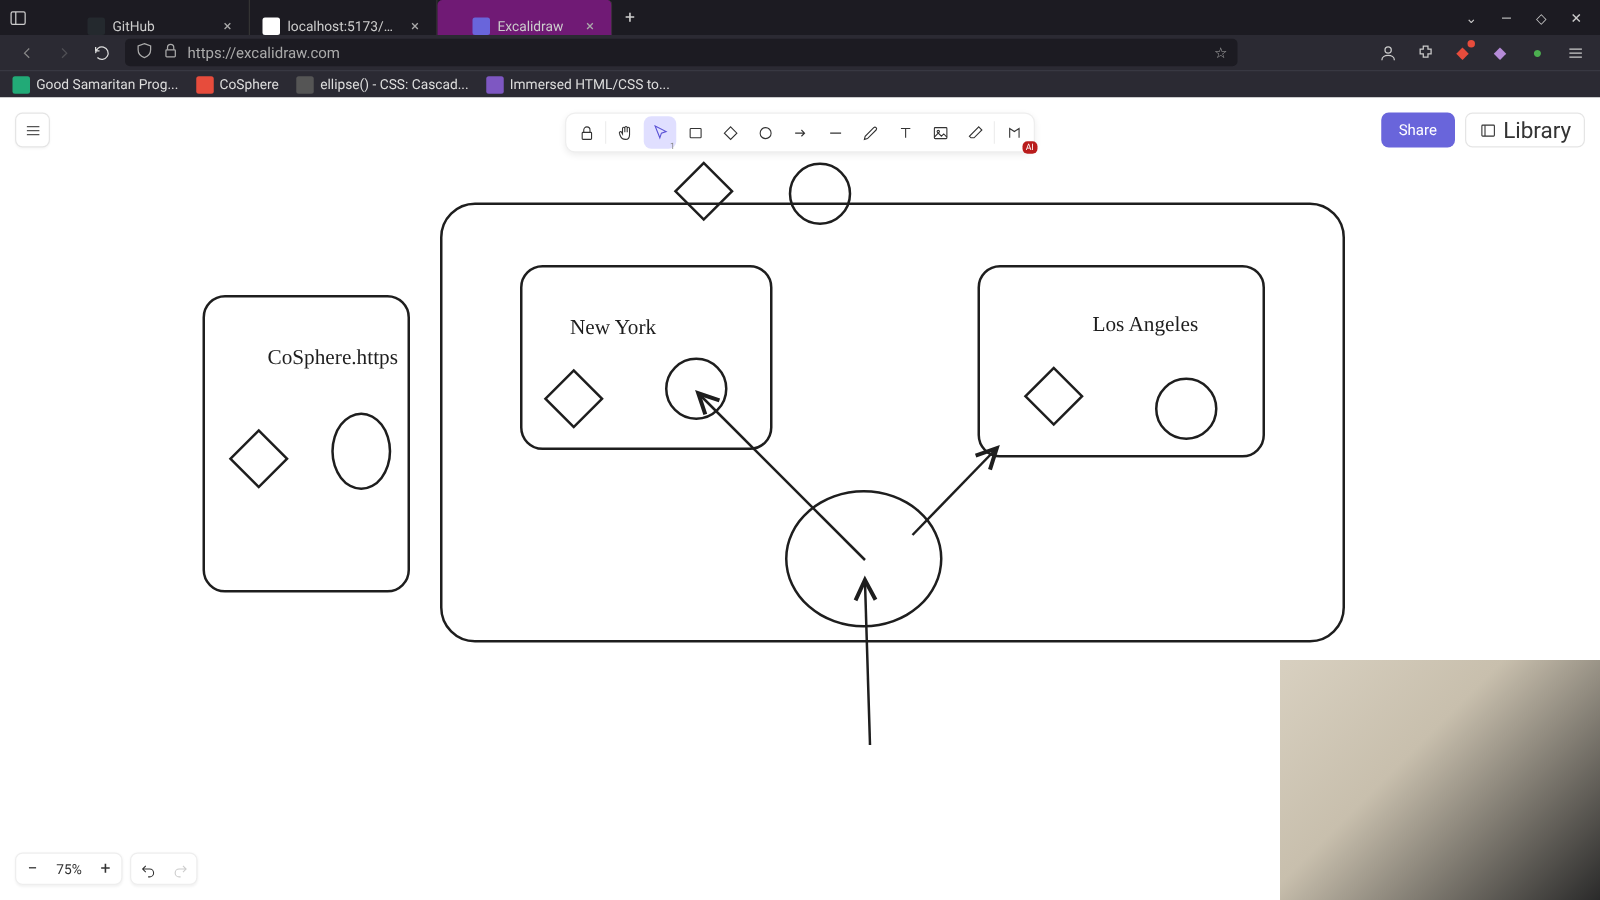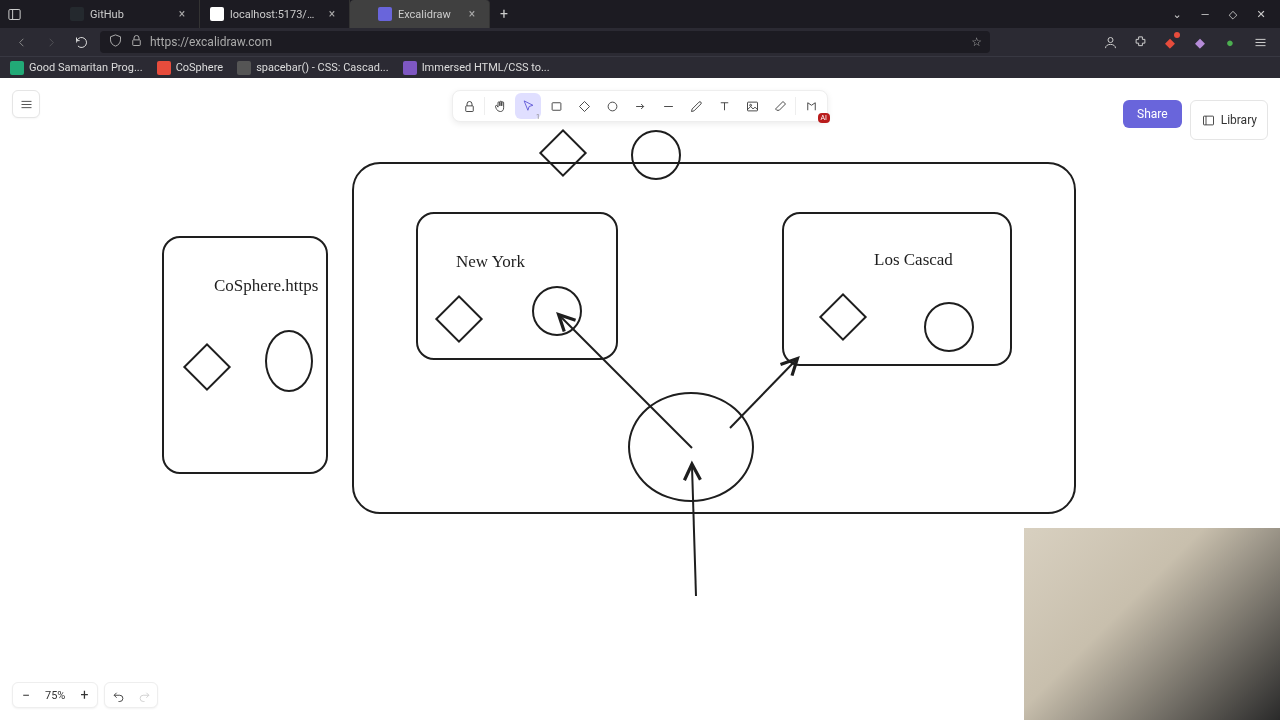--- a/index.html
+++ b/index.html
@@ -2,22 +2,22 @@
 <html><head>
 <meta charset="utf-8">
 <style>
 * { margin:0; padding:0; box-sizing:border-box; font-family:-apple-system,BlinkMacSystemFont,"Segoe UI",Roboto,sans-serif; }
 body { width:1280px; height:720px; background:#fff; overflow:hidden; position:relative; }
 
 
 .chrome-top { position:relative; height:28px; background:#1c1b22; display:flex; align-items:center; }
 .tab-strip { display:flex; height:100%; align-items:stretch; margin-left:32px; }
 .sidebar-toggle-top { width:28px; height:100%; display:flex; align-items:center; justify-content:center; color:#ccc; }
-.tab { display:flex; align-items:center; gap:6px; padding:0 10px; color:#ccc; font-size:11px; border-right:1px solid #333; min-width:140px; max-width:150px; position:relative; }
-.tab.active { background:#404040; border-radius:4px 4px 0 0;padding-left:28px; }
+.tab { display:flex; align-items:flex-end; gap:6px; padding:0 10px; color:#ccc; font-size:11px; border-right:1px solid #333; min-width:140px; max-width:150px; position:relative; }
+.tab.active { background:#701a75; border-radius:4px 4px 0 0;padding-left:28px; }
 .tab .favicon { width:14px; height:14px; flex:0 0 14px; border-radius:2px; }
 .tab .title { flex:1; white-space:nowrap; overflow:hidden; text-overflow:ellipsis; }
 .tab .close { width:14px; height:14px; font-size:12px; line-height:14px; text-align:center; color:#aaa; }
 .newtab { width:28px; display:flex; align-items:center; justify-content:center; color:#ccc; font-size:14px; }
 .window-controls { margin-left:auto; display:flex; align-items:center; gap:14px; padding-right:12px; color:#ccc; font-size:11px; }
 .window-controls span { width:14px; text-align:center; }
 
 .chrome-addr { height:28px; background:#2b2a33; display:flex; align-items:center; padding:0 10px; gap:8px; }
 .nav-btn { width:22px; height:22px; display:flex; align-items:center; justify-content:center; color:#888; }
 .nav-btn.enabled { color:#ddd; }
@@ -39,23 +39,23 @@
 
 .toolbar { position:absolute; top:12px; left:50%; transform:translateX(-50%); height:32px; background:#fff; border:1px solid #eee; border-radius:8px; box-shadow:0 2px 6px rgba(0,0,0,.08); display:flex; align-items:center; padding:3px; gap:2px; }
 .tool { width:26px; height:26px; display:flex; align-items:center; justify-content:center; border-radius:6px; color:#333; position:relative; }
 .tool.active { background:#e0dfff; color:#5a52d5; }
 .tool .sub { position:absolute; bottom:-2px; right:1px; font-size:7px; color:#888; }
 .tool.ai { }
 .tool.ai .ai-badge { position:absolute; bottom:-4px; right:-6px; background:#b91c1c; color:#fff; font-size:7px; padding:1px 3px; border-radius:4px; }
 
 .hint { position:absolute; top:48px; left:50%; transform:translateX(-50%); font-size:10px; color:#aaa; white-space:nowrap; }
 
-.top-right { position:absolute; top:22px; right:12px; display:flex; gap:8px; }
+.top-right { position:absolute; top:12px; right:12px; display:flex; gap:8px; }
 .share-btn { height:28px; padding:0 14px; background:#6965db; color:#fff; border-radius:6px; font-size:12px; display:flex; align-items:center; }
-.library-btn { height:40px; padding:0 10px; border:1px solid #e5e5e5; border-radius:6px; font-size:12px; color:#333; display:flex; align-items:center; gap:5px; background:#fff; }
+.library-btn { height:28px; padding:0 10px; border:1px solid #e5e5e5; border-radius:6px; font-size:18px; color:#333; display:flex; align-items:center; gap:5px; background:#fff; }
 
 .zoom-controls { position:absolute; bottom:12px; left:12px; display:flex; align-items:center; gap:6px; }
 .zoom-group { display:flex; align-items:center; background:#fff; border:1px solid #eee; border-radius:6px; box-shadow:0 1px 2px rgba(0,0,0,.05); height:26px; }
 .zoom-btn { width:26px; height:26px; display:flex; align-items:center; justify-content:center; color:#333; font-size:14px; }
 .zoom-val { padding:0 6px; font-size:11px; color:#333; }
 .undo-group { display:flex; background:#fff; border:1px solid #eee; border-radius:6px; box-shadow:0 1px 2px rgba(0,0,0,.05); height:26px; }
 .undo-btn { width:26px; height:26px; display:flex; align-items:center; justify-content:center; color:#333; }
 .undo-btn.disabled { color:#ccc; }
 
 
@@ -160,21 +160,21 @@
   <div class="bookmark">
     <span class="bicon" style="background:#2a7"></span>
     <span>Good Samaritan Prog...</span>
   </div>
   <div class="bookmark">
     <span class="bicon" style="background:#e74c3c"></span>
     <span>CoSphere</span>
   </div>
   <div class="bookmark">
     <span class="bicon" style="background:#555"></span>
-    <span>spacebar() - CSS: Cascad...</span>
+    <span>ellipse() - CSS: Cascad...</span>
   </div>
   <div class="bookmark">
     <span class="bicon" style="background:#7e57c2"></span>
     <span>Immersed HTML/CSS to...</span>
   </div>
 </div>
 
 <div class="page">
 
   <div class="hamburger">
@@ -283,21 +283,21 @@
     <div class="label" style="left:214px;top:198px">CoSphere.https</div>
     <div class="diamond" style="left:190px;top:272px;width:34px;height:34px"></div>
     <div class="circle" style="left:265px;top:252px;width:48px;height:62px"></div>
 
     <div class="box" style="left:416px;top:134px;width:202px;height:148px"></div>
     <div class="label" style="left:456px;top:174px">New York</div>
     <div class="diamond" style="left:442px;top:224px;width:34px;height:34px"></div>
     <div class="circle" style="left:532px;top:208px;width:50px;height:50px"></div>
 
     <div class="box" style="left:782px;top:134px;width:230px;height:154px"></div>
-    <div class="label" style="left:874px;top:172px">Los Cascad</div>
+    <div class="label" style="left:874px;top:172px">Los Angeles</div>
     <div class="diamond" style="left:826px;top:222px;width:34px;height:34px"></div>
     <div class="circle" style="left:924px;top:224px;width:50px;height:50px"></div>
 
     <div class="circle" style="left:628px;top:314px;width:126px;height:110px"></div>
 
     <svg style="position:absolute;left:0;top:0;width:100%;height:100%;pointer-events:none" viewBox="0 0 1280 642">
       <defs>
         <marker id="ah" markerWidth="12" markerHeight="12" refX="9" refY="6" orient="auto">
           <path d="M2 2 L10 6 L2 10" fill="none" stroke="#1e1e1e" stroke-width="1.6"></path>
         </marker>

